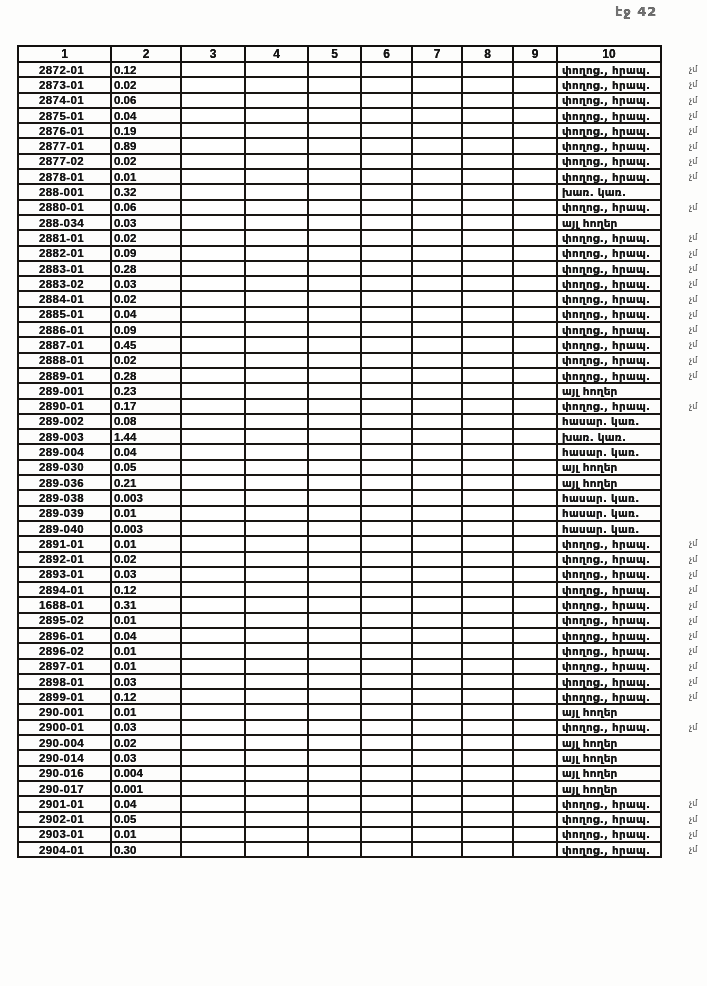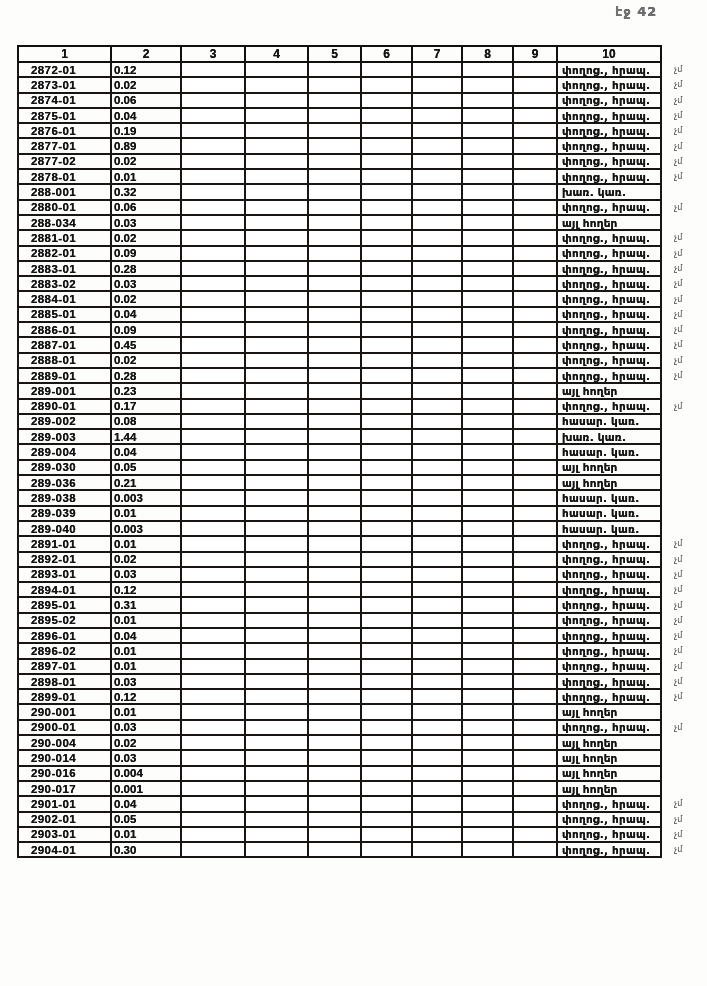--- a/index.html
+++ b/index.html
@@ -40,39 +40,39 @@
   .reg td{
     border:2px solid #1d1a17;
     height:13.3px;
     padding:0 2px;
     vertical-align:middle;
     white-space:nowrap;overflow:hidden;
   }
   .reg td.code{
     font:600 11.5px "Liberation Sans", sans-serif;
     letter-spacing:0.4px;
-    padding-left:12px;text-align:left;
+    padding-left:20px;text-align:left;
     text-shadow:0 0 0.4px #111;
   }
   .reg td.value{
     font:600 11.5px "Liberation Sans", sans-serif;
     text-shadow:0 0 0.4px #111;
   }
   .reg td.use{
     font:600 10.5px "DejaVu Sans", sans-serif;
     text-align:left;padding-left:4px;
     letter-spacing:0.2px;
     text-shadow:0 0 0.5px #222;
   }
   .reg td.markcell{
     border:none;
     background:transparent;
     font:400 8px "DejaVu Sans", sans-serif;
     color:#4a4a4a;
-    text-align:left;padding-left:12px;
+    text-align:left;padding-left:27px;
     filter:blur(0.35px);
   }
   .reg td.empty{background:#fefefe;}
 </style>
 </head>
 <body>
 
 <div class="sheet">
 
   <div class="page-label">էջ 42</div>
@@ -556,21 +556,21 @@
       <td class="empty"></td>
       <td class="empty"></td>
       <td class="empty"></td>
       <td class="empty"></td>
       <td class="empty"></td>
       <td class="empty"></td>
       <td class="use">փողոց., հրապ.</td>
       <td class="markcell">չմ</td>
     </tr>
         <tr>
-      <td class="code">2895-01</td>
+      <td class="code">1688-01</td>
       <td class="value">0.31</td>
       <td class="empty"></td>
       <td class="empty"></td>
       <td class="empty"></td>
       <td class="empty"></td>
       <td class="empty"></td>
       <td class="empty"></td>
       <td class="empty"></td>
       <td class="use">փողոց., հրապ.</td>
       <td class="markcell">չմ</td>

